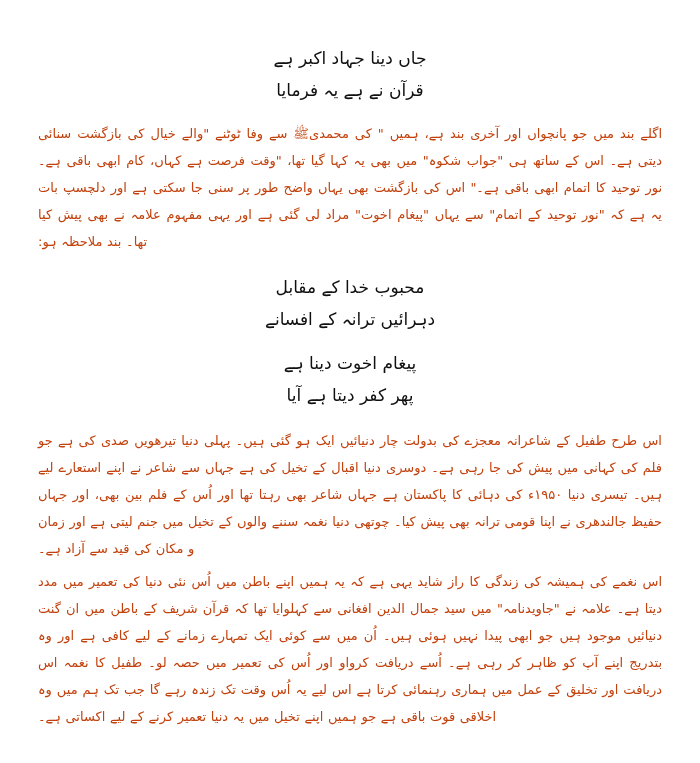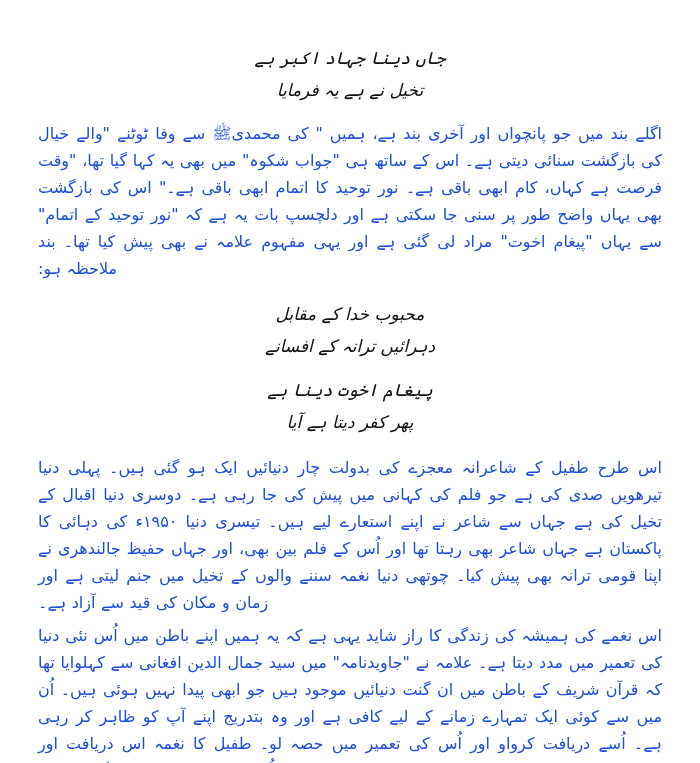--- a/index.html
+++ b/index.html
@@ -26,59 +26,58 @@
   .verse-block {
     text-align: center;
     direction: rtl;
   }
   .verse-line {
     font-size: 17px;
     line-height: 32px;
     color: #101010;
     white-space: nowrap;
     letter-spacing: 0.2px;
-    font-style: italic;
   }
   .verse-block.top {
     margin-top: 12px;
     margin-bottom: 14px;
   }
   .verse-block.mid1 {
     margin-top: 16px;
     margin-bottom: 6px;
   }
   .verse-block.mid2 {
     margin-top: 12px;
     margin-bottom: 16px;
   }
   .para {
     direction: rtl;
     text-align: justify;
     text-align-last: left;
-    font-size: 16px;
+    font-size: 13px;
     line-height: 27px;
-    color: #1d4ed8;
+    color: #c2410c;
     margin: 0 0 4px 0;
     word-spacing: 0.5px;
   }
   .para.p1 { margin-top: 8px; }
   .para.p2 { margin-top: 16px; }
   .para.p3 { margin-top: 6px; }
   .nastaliq {
     font-family: "DejaVu Sans", sans-serif;
   }
 </style>
 </head>
 <body>
 
 <div class="page">
 
   <div class="verse-block top">
     <div class="verse-line nastaliq">جاں دینا جہاد اکبر ہے</div>
-    <div class="verse-line nastaliq">تخیل نے ہے یہ فرمایا</div>
+    <div class="verse-line nastaliq">قرآن نے ہے یہ فرمایا</div>
   </div>
 
   <p class="para p1 nastaliq">اگلے بند میں جو پانچواں اور آخری بند ہے، ہمیں " کی محمدیﷺ سے وفا ٹوٹنے "والے خیال کی بازگشت سنائی دیتی ہے۔ اس کے ساتھ ہی "جواب شکوہ" میں بھی یہ کہا گیا تھا، "وقت فرصت ہے کہاں، کام ابھی باقی ہے۔ نور توحید کا اتمام ابھی باقی ہے۔" اس کی بازگشت بھی یہاں واضح طور پر سنی جا سکتی ہے اور دلچسپ بات یہ ہے کہ "نور توحید کے اتمام" سے یہاں "پیغام اخوت" مراد لی گئی ہے اور یہی مفہوم علامہ نے بھی پیش کیا تھا۔ بند ملاحظہ ہو:</p>
 
   <div class="verse-block mid1">
     <div class="verse-line nastaliq">محبوب خدا کے مقابل</div>
     <div class="verse-line nastaliq">دہرائیں ترانہ کے افسانے</div>
   </div>
 
   <div class="verse-block mid2">

